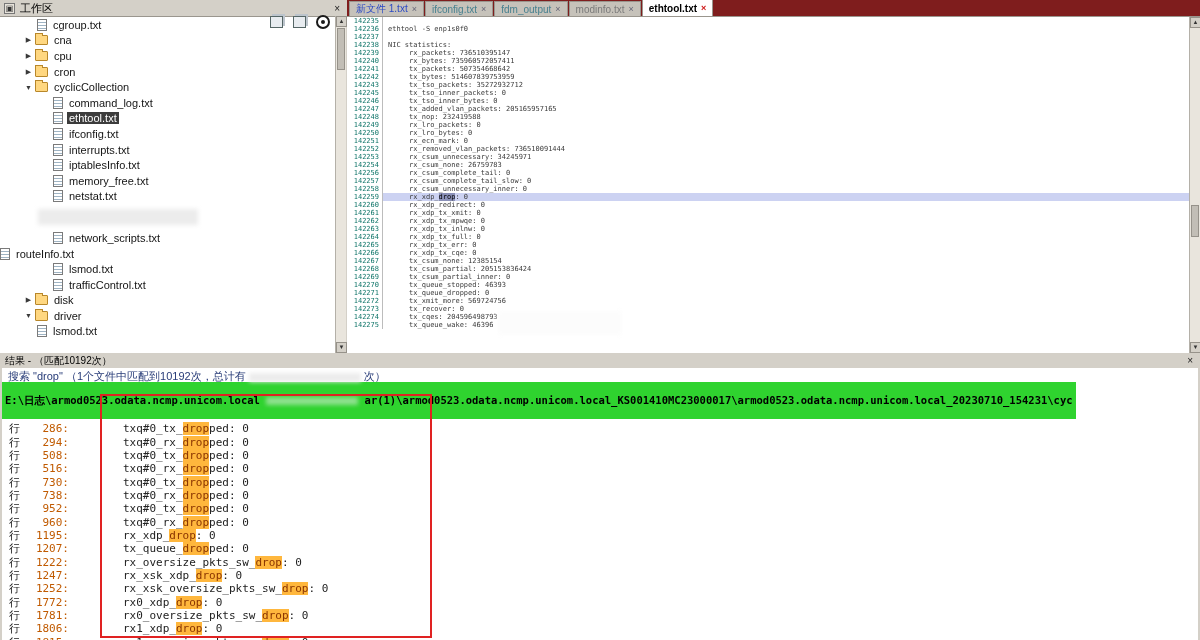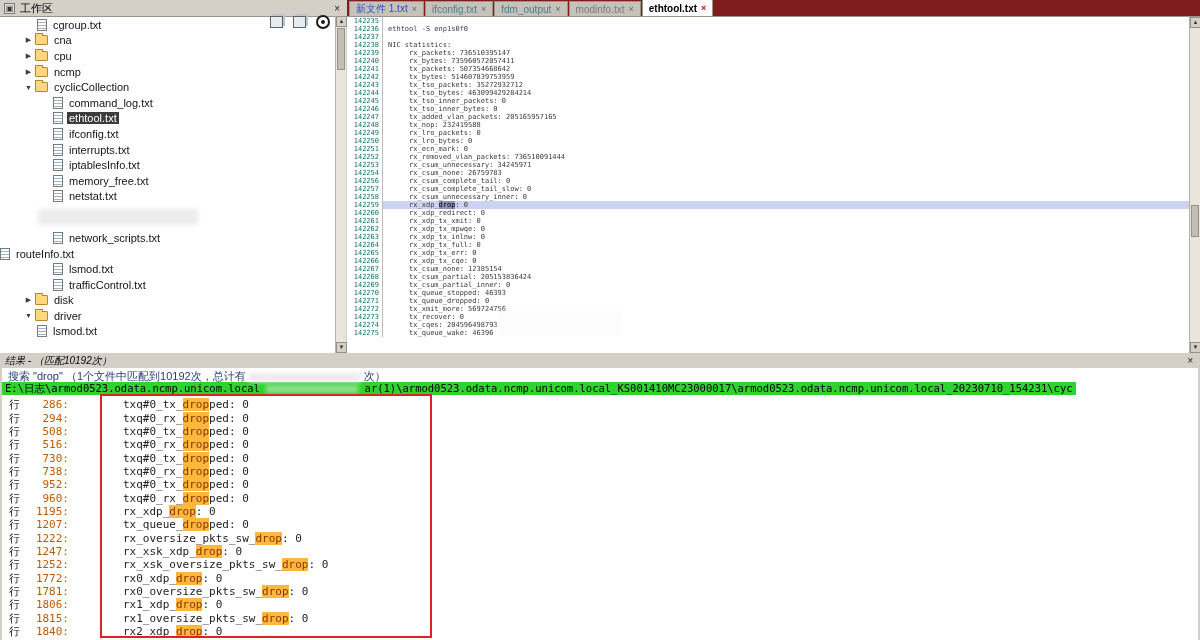--- a/index.html
+++ b/index.html
@@ -49,25 +49,25 @@
   .ed-body { position:absolute; left:0; top:17px; right:11px; bottom:0; background:#fff; overflow:hidden; font-family:"DejaVu Sans Mono",monospace; font-size:7px; }
   .eline { display:flex; height:8px; line-height:8px; }
   .eln { flex:0 0 36px; text-align:right; padding-right:3px; color:#0e7468; border-right:1px solid #bcbcbc; }
   .etx { flex:1; white-space:pre; padding-left:5px; color:#3a3a3a; }
   .eline.cur .etx { background:#ccd2f2; }
   .cur-match { background:#8a90b8; color:#000; }
   .ed-redact { position:absolute; left:151px; top:311px; width:124px; height:24px; background:rgba(252,252,252,.95); filter:blur(2px); }
 
   
   #results { left:0; top:353px; right:0; bottom:0; background:#d4d0c8; }
-  .res-header { height:15px; display:flex; align-items:center; justify-content:space-between; padding:0 5px; font-size:10px;font-style:italic; }
+  .res-header { height:15px; display:flex; align-items:center; justify-content:space-between; padding:0 5px; font-size:10px; }
   .res-body { position:absolute; left:2px; top:15px; right:2px; bottom:0; background:#fff; overflow:hidden; }
   .summary { font-size:11px; color:#283c78; padding:1px 2px 1px 6px; white-space:nowrap; height:14px; }
   .summary .redact { width:112px; height:9px; vertical-align:middle; }
-  .pathline { display:inline-block; background:#2fd32f; color:#000; font-family:"DejaVu Sans Mono",monospace; font-weight:normal; font-size:10.5px; line-height:13px; padding:0 3px; white-space:nowrap; max-width:1150px; overflow:hidden; }
+  .pathline { display:inline-block; background:#2fd32f; color:#000; font-family:"DejaVu Sans Mono",monospace; font-weight:bold; font-size:10.5px; line-height:13px; padding:12px 3px; white-space:nowrap; max-width:1150px; overflow:hidden; }
   .pathline .redact { width:92px; height:8px; vertical-align:middle; background:#8fe08f; }
   .rows { margin-top:1px; }
   .rrow { height:13.35px; display:flex; align-items:center; font-family:"DejaVu Sans Mono",monospace; font-size:11px; white-space:pre; }
   .rlab { flex:0 0 23px; padding-left:7px; font-family:"Liberation Sans",sans-serif; font-size:11px; color:#222; }
   .rnum { flex:0 0 44px; text-align:right; color:#c05a00; }
   .rtext { padding-left:54px; color:#222; }
   .match { background:#ffb73d; color:#8a3400; }
   .red-rect { position:absolute; left:98px; top:26px; width:332px; height:244px; border:2px solid #e02222; pointer-events:none; z-index:8; }
   .res-x { font-size:10px; color:#222; padding:0 2px; }
 </style>
@@ -91,21 +91,21 @@
         <span class="tlabel">cna</span>
       </div>
       <div class="trow" style="padding-left:22px">
         <span class="arrow">▶</span>
         <span class="ic-folder"></span>
         <span class="tlabel">cpu</span>
       </div>
       <div class="trow" style="padding-left:22px">
         <span class="arrow">▶</span>
         <span class="ic-folder"></span>
-        <span class="tlabel">ncmp</span>
+        <span class="tlabel">cron</span>
       </div>
       <div class="trow" style="padding-left:22px">
         <span class="arrow">▼</span>
         <span class="ic-folder"></span>
         <span class="tlabel">cyclicCollection</span>
       </div>
       <div class="trow" style="padding-left:53px">
         <span class="ic-file"></span>
         <span class="tlabel">command_log.txt</span>
       </div>
@@ -231,24 +231,20 @@
         <span class="eln">142241</span>
         <span class="etx">     tx_packets: 507354668642</span>
       </div>
       <div class="eline">
         <span class="eln">142242</span>
         <span class="etx">     tx_bytes: 514607839753959</span>
       </div>
       <div class="eline">
         <span class="eln">142243</span>
         <span class="etx">     tx_tso_packets: 35272932712</span>
-      </div>
-      <div class="eline">
-        <span class="eln">142244</span>
-        <span class="etx">     tx_tso_bytes: 463099429284214</span>
       </div>
       <div class="eline">
         <span class="eln">142245</span>
         <span class="etx">     tx_tso_inner_packets: 0</span>
       </div>
       <div class="eline">
         <span class="eln">142246</span>
         <span class="etx">     tx_tso_inner_bytes: 0</span>
       </div>
       <div class="eline">

